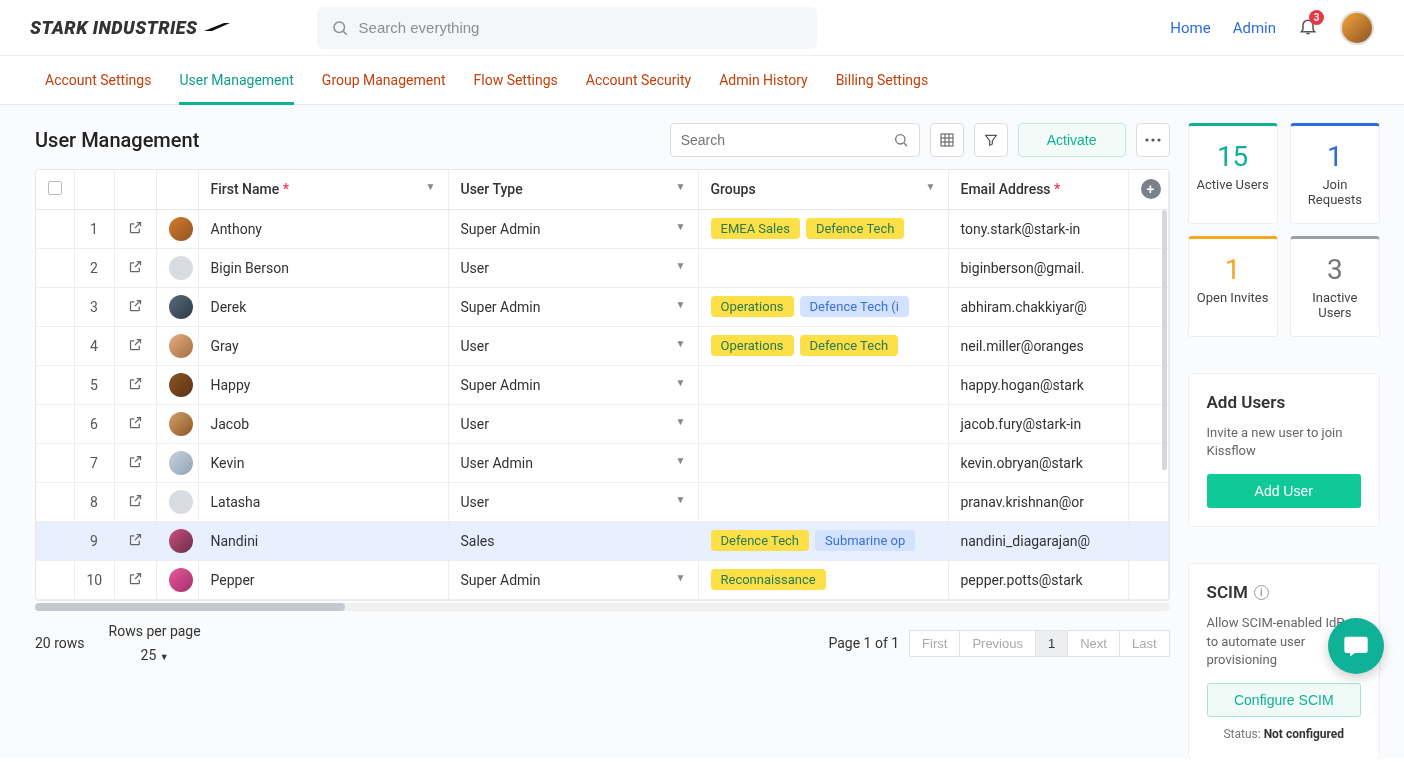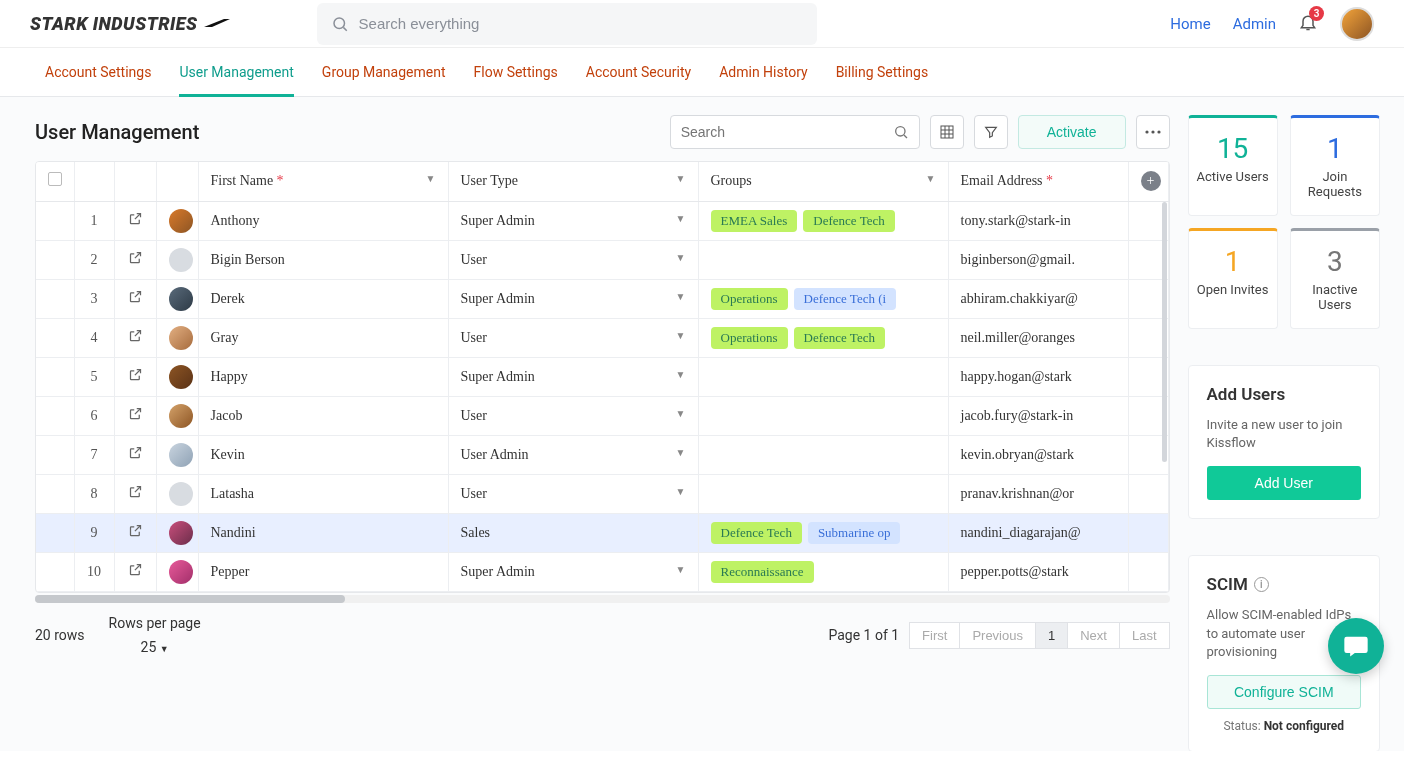--- a/index.html
+++ b/index.html
@@ -1,17 +1,17 @@
 <!DOCTYPE html>
 <html><head>
 <meta charset="utf-8">
 <style>
 * { box-sizing: border-box; margin: 0; padding: 0; }
 body { font-family: -apple-system, BlinkMacSystemFont, "Segoe UI", Roboto, Helvetica, Arial, sans-serif; font-size: 14px; color: #333; background: #fff; width: 1404px; height: 762px; overflow: hidden; }
-.header { height: 48px; display: flex; align-items: center; padding: 0 30px; border-bottom: 1px solid #eee; }
+.header { height: 56px; display: flex; align-items: center; padding: 0 30px; border-bottom: 1px solid #eee; }
 .logo { font-weight: 900; font-style: italic; font-size: 18px; letter-spacing: 0.5px; display: flex; align-items: center; gap: 2px; }
 .logo svg { margin-left: 2px; }
 .search-global { margin-left: 85px; width: 500px; height: 42px; background: #f5f6f7; border-radius: 6px; display: flex; align-items: center; padding: 0 14px; gap: 10px; }
 .search-global input { border: none; background: transparent; flex: 1; font-size: 15px; color: #555; outline: none; }
 .search-global input::placeholder { color: #8a8f98; }
 .header-right { margin-left: auto; display: flex; align-items: center; gap: 22px; }
 .hlink { color: #2d6cdf; font-size: 15px; cursor: pointer; }
 .bell { position: relative; cursor: pointer; }
 .badge { position: absolute; top: -6px; right: -6px; background: #e63946; color: #fff; font-size: 10px; width: 15px; height: 15px; border-radius: 50%; display: flex; align-items: center; justify-content: center; font-weight: 600; }
 .avatar { width: 34px; height: 34px; border-radius: 50%; background: linear-gradient(135deg,#f2a33a,#8d5524); border: 2px solid #ddd; }
@@ -21,41 +21,41 @@
 .tab.active::after { content: ""; position: absolute; left: 0; right: 0; bottom: -1px; height: 3px; background: #10b297; }
 .main { display: flex; padding: 18px 20px 0 35px; gap: 18px; height: calc(762px - 60px - 48px); background: #fafbfc; }
 .left { flex: 1; display: flex; flex-direction: column; }
 .page-head { display: flex; align-items: center; margin-bottom: 12px; gap: 10px; }
 .page-title { font-size: 20px; font-weight: 500; color: #222; }
 .search-table { margin-left: auto; width: 250px; height: 34px; border: 1px solid #d7dade; border-radius: 4px; display: flex; align-items: center; padding: 0 10px; background: #fff; }
 .search-table input { border: none; flex: 1; font-size: 14px; outline: none; background: transparent; }
 .icon-btn { width: 34px; height: 34px; border: 1px solid #d7dade; border-radius: 4px; display: flex; align-items: center; justify-content: center; background: #fff; cursor: pointer; }
 .activate-btn { height: 34px; padding: 0 28px; border: 1px solid #c3e9e2; background: #f3fbf9; color: #10b297; border-radius: 4px; font-size: 14px; cursor: pointer; }
 .table-wrap { border: 1px solid #e6e8eb; border-radius: 4px; background: #fff; overflow: hidden; position: relative; }
-.table-scroll { max-height: 430px; overflow-x: hidden; overflow-y: auto; position: relative; font-family: Liberation Serif, serif; }
+.table-scroll { max-height: 430px; overflow-x: hidden; overflow-y: auto; position: relative; }
 table { width: 100%; border-collapse: collapse; table-layout: fixed; }
 th, td { border-right: 1px solid #eceef1; text-align: left; padding: 0 12px; height: 39px; font-size: 14px; overflow: hidden; white-space: nowrap; text-overflow: clip; }
 th { background: #fff; color: #333; font-weight: 500; position: sticky; top: 0; border-bottom: 1px solid #e6e8eb; }
 td { border-bottom: 1px solid #eceef1; color: #333; }
 tr.highlight td { background: #e8efff; }
 .col-chk { width: 38px; text-align: center; }
 .col-num { width: 40px; text-align: center; color: #555; }
 .col-action { width: 42px; text-align: center; }
 .col-av { width: 42px; text-align: center; }
 .col-fn { width: 250px; }
 .col-ut { width: 250px; }
 .col-gr { width: 250px; }
 .col-em { width: 180px; }
 .col-add { width: 40px; text-align: center; }
 .row-av { width: 24px; height: 24px; border-radius: 50%; display: inline-block; vertical-align: middle; }
 .chk { width: 14px; height: 14px; border: 1px solid #bbb; border-radius: 2px; display: inline-block; }
 .req { color: #e63946; }
 .dd { float: right; color: #888; font-size: 10px; }
 .chip { display: inline-block; padding: 3px 10px; border-radius: 4px; font-size: 13px; margin-right: 6px; }
-.chip.green { background: #bef264; color: #2a7a54; }
+.chip.green { background: #fde047; color: #2a7a54; }
 .chip.blue { background: #d3e3ff; color: #3a6fd8; }
 .footer-row td { background: #fafafa; color: #666; font-size: 13px; }
 .hscroll { height: 8px; background: #f0f0f0; border-radius: 4px; margin-top: 2px; position: relative; }
 .hscroll-thumb { position: absolute; left: 0; top: 0; bottom: 0; width: 310px; background: #c5c8cc; border-radius: 4px; }
 .table-foot { display: flex; align-items: center; margin-top: 12px; font-size: 14px; color: #333; gap: 24px; }
 .rpp { display: flex; align-items: center; gap: 8px; flex-direction: column; }
 .pager { margin-left: auto; display: flex; align-items: center; gap: 0; }
 .page-info { margin-right: 10px; }
 .pbtn { border: 1px solid #e0e2e6; background: #fff; padding: 5px 12px; color: #aaa; font-size: 13px; cursor: pointer; }
 .pbtn + .pbtn { border-left: none; }

